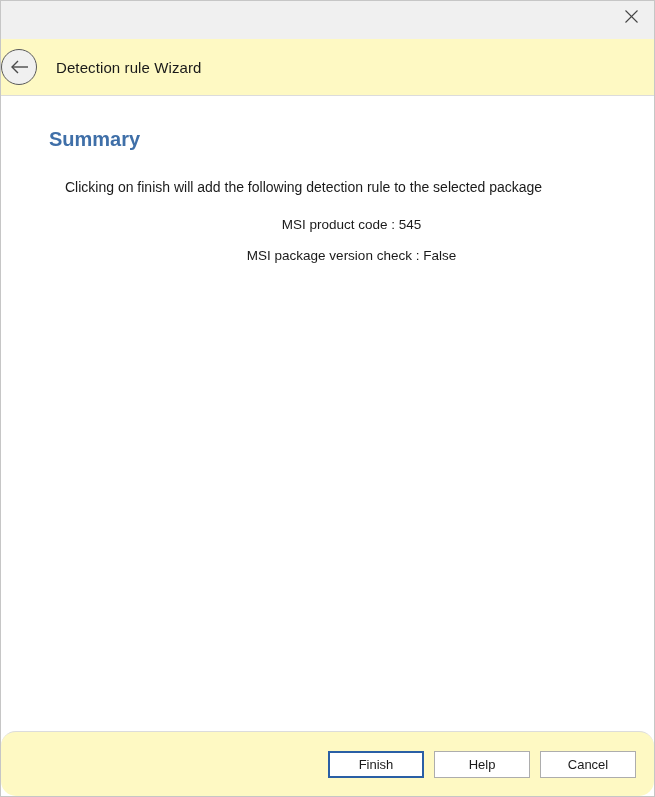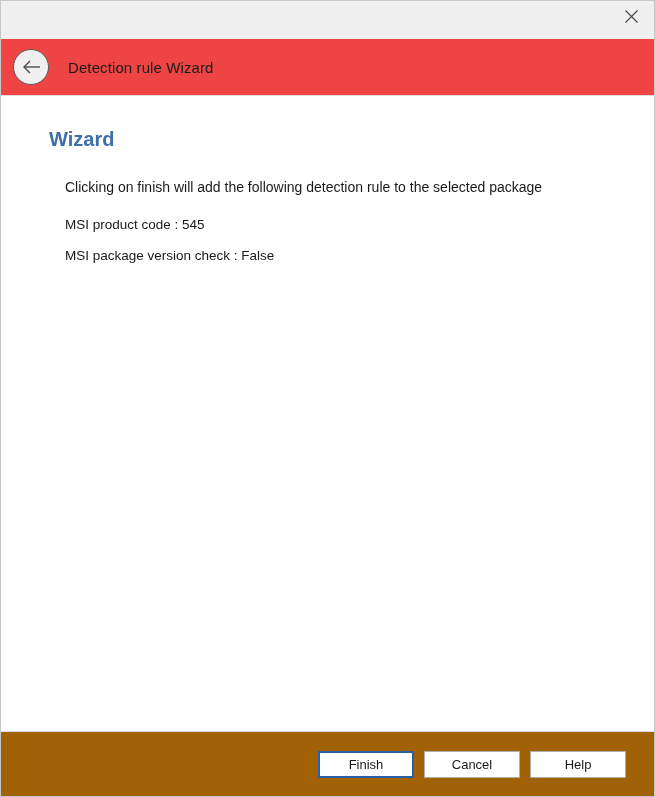--- a/index.html
+++ b/index.html
@@ -38,25 +38,24 @@
     height: 30px;
     display: flex;
     align-items: center;
     justify-content: center;
     cursor: pointer;
   }
   .close-btn svg { display: block; }
   
   .headerbar {
     height: 56px;
-    background: #ef4444;
+    background: #fef9c3;
     border-bottom: 1px solid #dcdcdc;
     display: flex;
     align-items: center;
-    padding-left: 12px;
     flex: 0 0 auto;
   }
   .back-btn {
     width: 34px;
     height: 34px;
     border-radius: 50%;
     border: 1.6px solid #5a5a5a;
     display: flex;
     align-items: center;
     justify-content: center;
@@ -84,37 +83,39 @@
     font-weight: bold;
     margin: 32px 0 0 48px;
   }
   .intro-line {
     margin: 28px 0 0 64px;
     font-size: 14px;
     color: #1a1a1a;
   }
   .summary-list {
     margin: 22px 16px 0 64px;
+    text-align: center;
   }
   .summary-item {
     font-size: 13.5px;
     color: #1a1a1a;
     margin-bottom: 16px;
   }
   
   .footer {
     flex: 0 0 auto;
     height: 64px;
-    background: #a16207;
+    background: #fef9c3;
     border-top: 1px solid #dcdcdc;
     display: flex;
     align-items: center;
     justify-content: flex-end;
-    padding-right: 28px;
+    padding-right: 18px;
     gap: 10px;
+    border-radius: 15px;
   }
   .btn {
     width: 96px;
     height: 27px;
     font-size: 13px;
     font-family: "Liberation Sans", sans-serif;
     background: #ffffff;
     border: 1px solid #adadad;
     color: #1a1a1a;
     cursor: pointer;
@@ -149,27 +150,27 @@
         <svg width="19" height="14" viewBox="0 0 19 14">
           <line x1="18" y1="7" x2="2" y2="7" stroke="#4a4a4a" stroke-width="1.4"></line>
           <polyline points="8,1 2,7 8,13" fill="none" stroke="#4a4a4a" stroke-width="1.4"></polyline>
         </svg>
       </span>
     </div>
     <div class="wizard-title">Detection rule Wizard</div>
   </div>
 
   <div class="content">
-    <div class="page-heading">Wizard</div>
+    <div class="page-heading">Summary</div>
     <div class="intro-line">Clicking on finish will add the following detection rule to the selected package</div>
     <div class="summary-list">
       <div class="summary-item">MSI product code : 545</div>
       <div class="summary-item">MSI package version check : False</div>
     </div>
   </div>
 
   <div class="footer">
     <button class="btn primary">Finish</button>
+    <button class="btn">Help</button>
     <button class="btn">Cancel</button>
-    <button class="btn">Help</button>
   </div>
 
 </div>
 
 </body></html>

